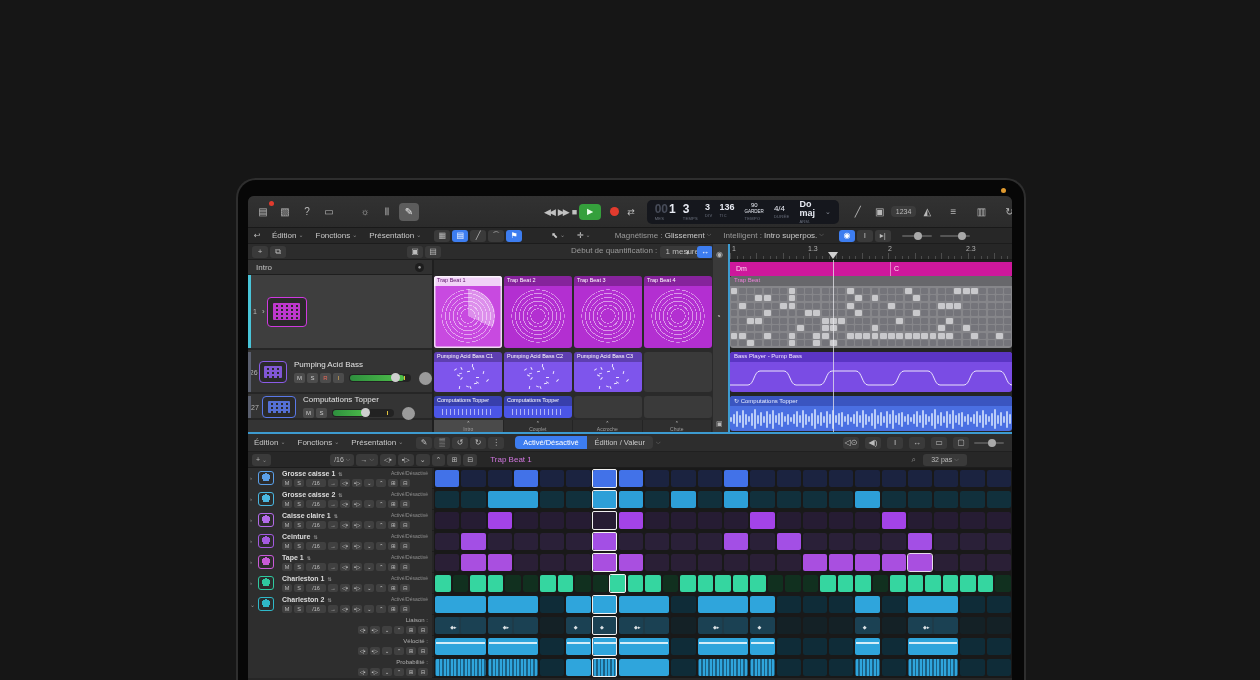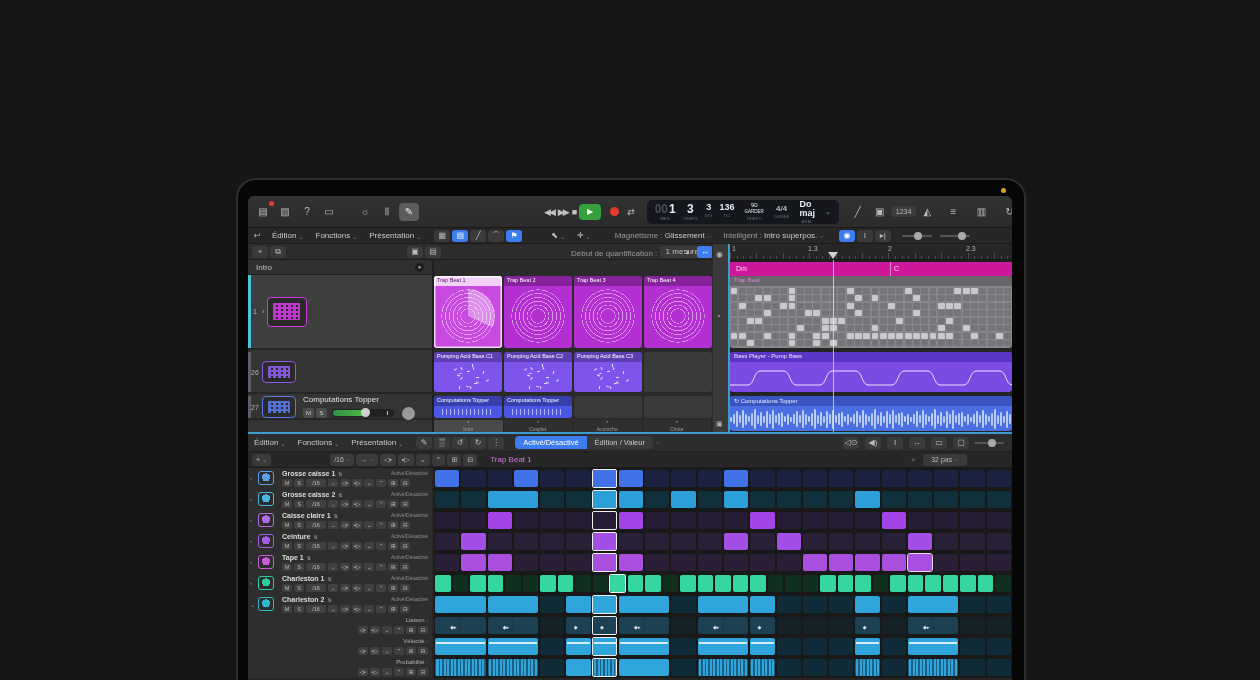--- a/index.html
+++ b/index.html
@@ -23,35 +23,35 @@
   .tbtn.sel { background:#5c5c5c; color:#e8e8e8; }
   .tbtn .badge { position:absolute; top:-2px; right:-1px; width:5px; height:5px; border-radius:50%; background:#e23b2e; }
   .tgroup { display:flex; align-items:center; margin:0 4px; }
   #transport { display:flex; align-items:center; gap:4px; margin-left:120px; }
   .tr-ic { color:#c2c2c2; font-size:9px; letter-spacing:-2px; }
   .play-btn { width:22px; height:16px; border-radius:4px; background:#35a03c; color:#eaffea; font-size:8px; display:flex; align-items:center; justify-content:center; }
   .rec-btn { width:18px; height:16px; border-radius:4px; display:flex; align-items:center; justify-content:center; }
   .rec-dot { width:9px; height:9px; border-radius:50%; background:#e23b2e; }
 
   #lcd { margin-left:14px; height:24px; background:#15171d; border-radius:5px; display:flex; align-items:center; padding:0 8px; gap:10px; color:#e7eaf2; }
-  .lcd-sec { display:flex; flex-direction:column; align-items:center; line-height:1; }
+  .lcd-sec { display:flex; flex-direction:column; align-items:flex-start; line-height:1; }
   .lcd-top { display:flex; align-items:baseline; gap:1px; }
   .lcd-num { font-size:12px; font-weight:bold; }
   .lcd-dim { color:#474c59; font-size:12px; font-weight:bold; }
   .lcd-lab { font-size:4px; color:#6d7380; margin-top:2px; letter-spacing:.3px; }
   .lcd-small { font-size:6px; line-height:1.1; text-align:center; }
   .lcd-pos { display:flex; gap:7px; }
   .lcd-chev { color:#8a8f9a; font-size:7px; }
 
   .pill { background:#3c3c3c; border-radius:4px; color:#bdbdbd; font-size:7px; padding:2px 5px; }
   #tb-right { margin-left:auto; display:flex; align-items:center; gap:6px; padding-right:10px; }
 
   
   #menurow { left:0; top:32px; width:764px; height:16px; background:#272727; border-bottom:1px solid #1c1c1c; display:flex; align-items:center; font-size:8px; color:#c9c9c9; }
-  .menu-item { margin:0 6px; display:flex; align-items:flex-end; gap:2px; }
+  .menu-item { margin:0 6px; display:flex; align-items:flex-start; gap:2px; }
   .chev { color:#8b8b8b; font-size:6px; }
   .mini-btn { height:12px; min-width:16px; border-radius:3px; background:#3a3a3a; display:flex; align-items:center; justify-content:center; font-size:8px; color:#bdbdbd; margin:0 1px; }
   .mini-btn.blue { background:#3d7df0; color:#fff; }
   .slider { width:30px; height:2px; background:#555; border-radius:2px; position:relative; }
   .slider i { position:absolute; top:-3px; width:8px; height:8px; border-radius:50%; background:#a9a9a9; }
 
   
   #subbar { left:0; top:48px; width:764px; height:16px; background:#2c2c2c; border-bottom:1px solid #1d1d1d; display:flex; align-items:center; font-size:8px; color:#aaa; }
 
   
@@ -365,20 +365,35 @@
           <div style="color: rgb(187, 187, 187); font-size: 8px; margin-right: 2px;">›</div>
           <div class="trk-icon" style="width: 40px; height: 30px; background: rgb(42, 42, 42); border: 1px solid rgb(207, 58, 224);">
             <div style="width: 70%; height: 60%; background: repeating-linear-gradient(90deg, rgb(207, 58, 224) 0px, rgb(207, 58, 224) 3px, transparent 3px, transparent 5px), repeating-linear-gradient(rgb(207, 58, 224) 0px, rgb(207, 58, 224) 2px, transparent 2px, transparent 4px); opacity: 0.9; border-radius: 1px;"></div>
           </div>
         </div>
         <div class="trk" style="top: 77px; height: 42px; background: rgb(52, 52, 52);">
           <i class="strip" style="background: rgb(90, 95, 110);"></i>
           <div class="trk-num">26</div>
           <div class="trk-icon" style="width: 34px; height: 22px; background: rgb(42, 42, 42); border: 1px solid rgb(139, 92, 232);">
             <div style="width: 70%; height: 60%; background: repeating-linear-gradient(90deg, rgb(139, 92, 232) 0px, rgb(139, 92, 232) 3px, transparent 3px, transparent 5px), repeating-linear-gradient(rgb(139, 92, 232) 0px, rgb(139, 92, 232) 2px, transparent 2px, transparent 4px); opacity: 0.9; border-radius: 1px;"></div>
+          </div>
+          <div class="trk-body">
+            <div class="trk-name">Pumping Acid Bass</div>
+            <div class="ms-row">
+              <div class="msb">M</div>
+              <div class="msb">S</div>
+              <div class="msb r">R</div>
+              <div class="msb i">I</div>
+              <div class="meter">
+                <div class="fill" style="width: 54px;"></div>
+                <i class="tickY"></i>
+                <div class="knob" style="left: 41.6px;"></div>
+              </div>
+              <div class="pan"></div>
+            </div>
           </div>
         </div>
         <div class="trk" style="top: 121px; height: 24px; background: rgb(52, 52, 52);">
           <i class="strip" style="background: rgb(90, 95, 110);"></i>
           <div class="trk-num">27</div>
           <div class="trk-icon" style="width: 34px; height: 22px; background: rgb(42, 42, 42); border: 1px solid rgb(90, 120, 232);">
             <div style="width: 70%; height: 60%; background: repeating-linear-gradient(90deg, rgb(90, 120, 232) 0px, rgb(90, 120, 232) 3px, transparent 3px, transparent 5px), repeating-linear-gradient(rgb(90, 120, 232) 0px, rgb(90, 120, 232) 2px, transparent 2px, transparent 4px); opacity: 0.9; border-radius: 1px;"></div>
           </div>
           <div class="trk-body">
             <div class="trk-name">Computations Topper</div>

